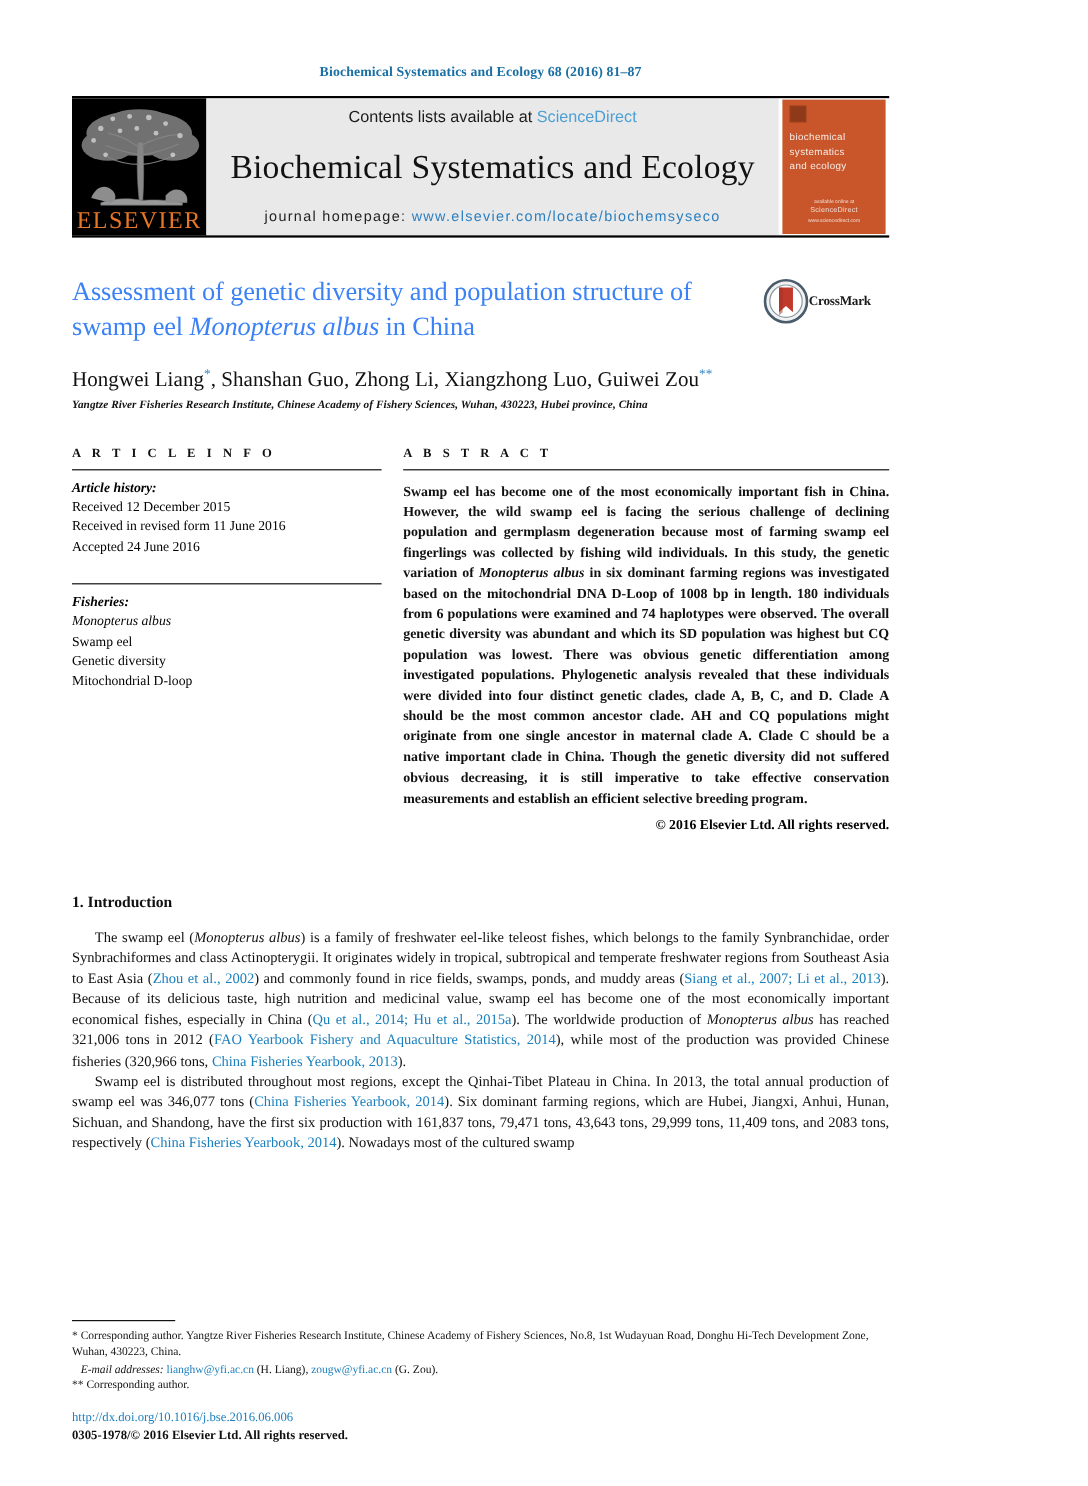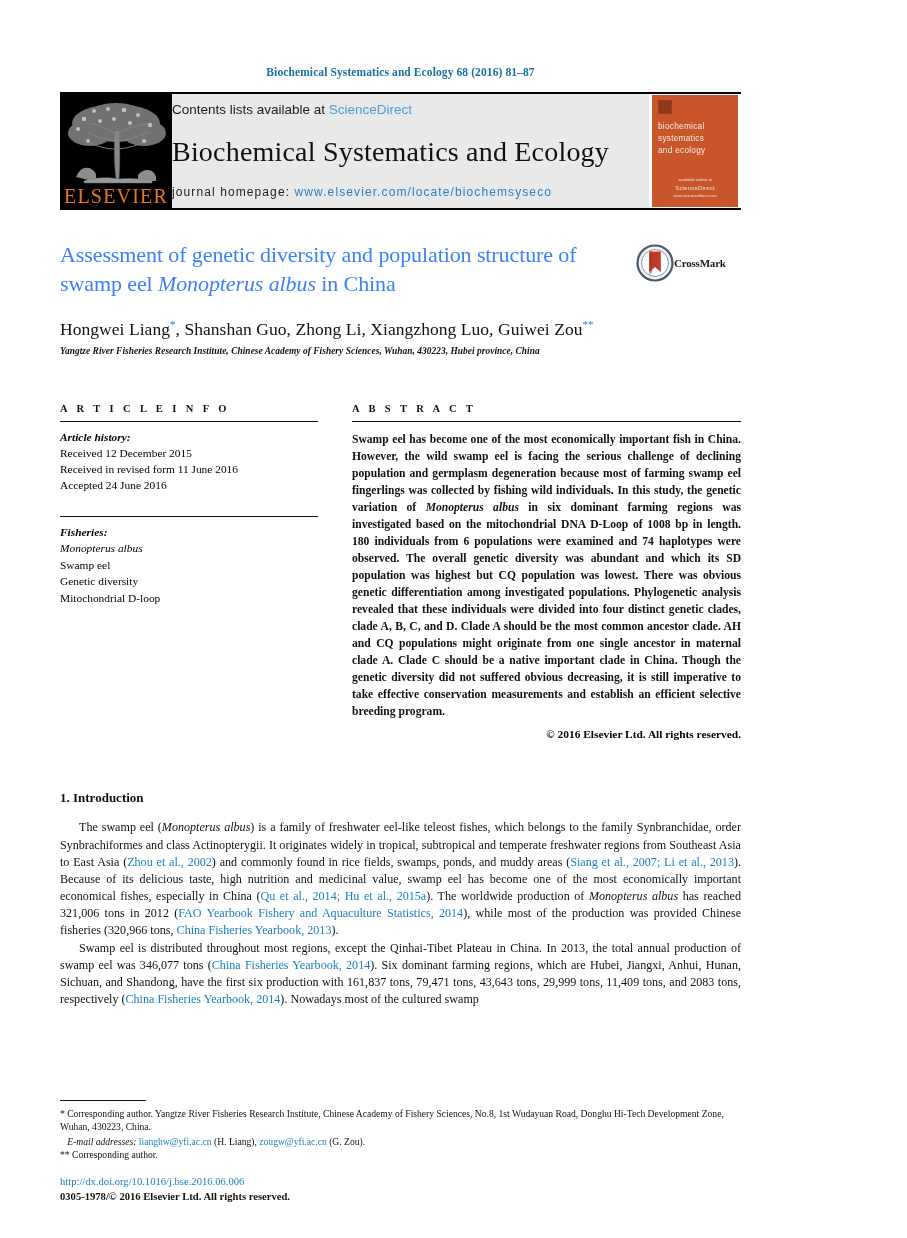--- a/index.html
+++ b/index.html
@@ -6,21 +6,21 @@
   html, body { margin: 0; padding: 0; }
   body {
     width: 907px;
     height: 1238px;
     background: #ffffff;
     font-family: "Liberation Serif", "DejaVu Serif", serif;
     color: #000;
     position: relative;
     overflow: hidden;
   }
-  .page { position: relative; width: 801px; height: 1238px; padding: 16px 60px; }
+  .page { position: relative; width: 801px; height: 1238px; padding: 4px 60px; }
 
   
   .running-head {
     text-align: center;
     color: #1a6fa3;
     font-size: 11.5px;
     font-weight: bold;
     letter-spacing: .1px;
     padding-top: 50px;
   }
@@ -53,20 +53,21 @@
     line-height: 1;
     margin-top: -1px;
   }
   .masthead-center {
     flex: 1 1 auto;
     background: #e9e9e9;
     display: flex;
     flex-direction: column;
     justify-content: space-between;
     padding: 8px 0 9px 0;
+    text-align: center;
   }
   .contents-line {
     font-family: "Liberation Sans", sans-serif;
     font-size: 13.5px;
     color: #1b1b1b;
   }
   .contents-line .sd { color: #4b9fd5; }
   .journal-title {
     font-family: "Liberation Serif", serif;
     font-size: 28px;
@@ -157,23 +158,23 @@
     margin-top: 6px;
     font-size: 9.4px;
     font-style: italic;
     font-weight: bold;
     color: #111;
     letter-spacing: .05px;
   }
 
   
   .info-abstract {
-    margin-top: 47px;
-    display: flex;
-    gap: 34px;
+    margin-top: 30px;
+    display: flex;
+    gap: 18px;
   }
   .col-info { flex: 0 0 258px; width: 258px; }
   .col-abstract { flex: 1 1 auto; }
   .sec-head {
     font-family: "Liberation Serif", serif;
     font-weight: bold;
     font-size: 10.5px;
     letter-spacing: 3.4px;
     color: #111;
     margin-bottom: 7px;

